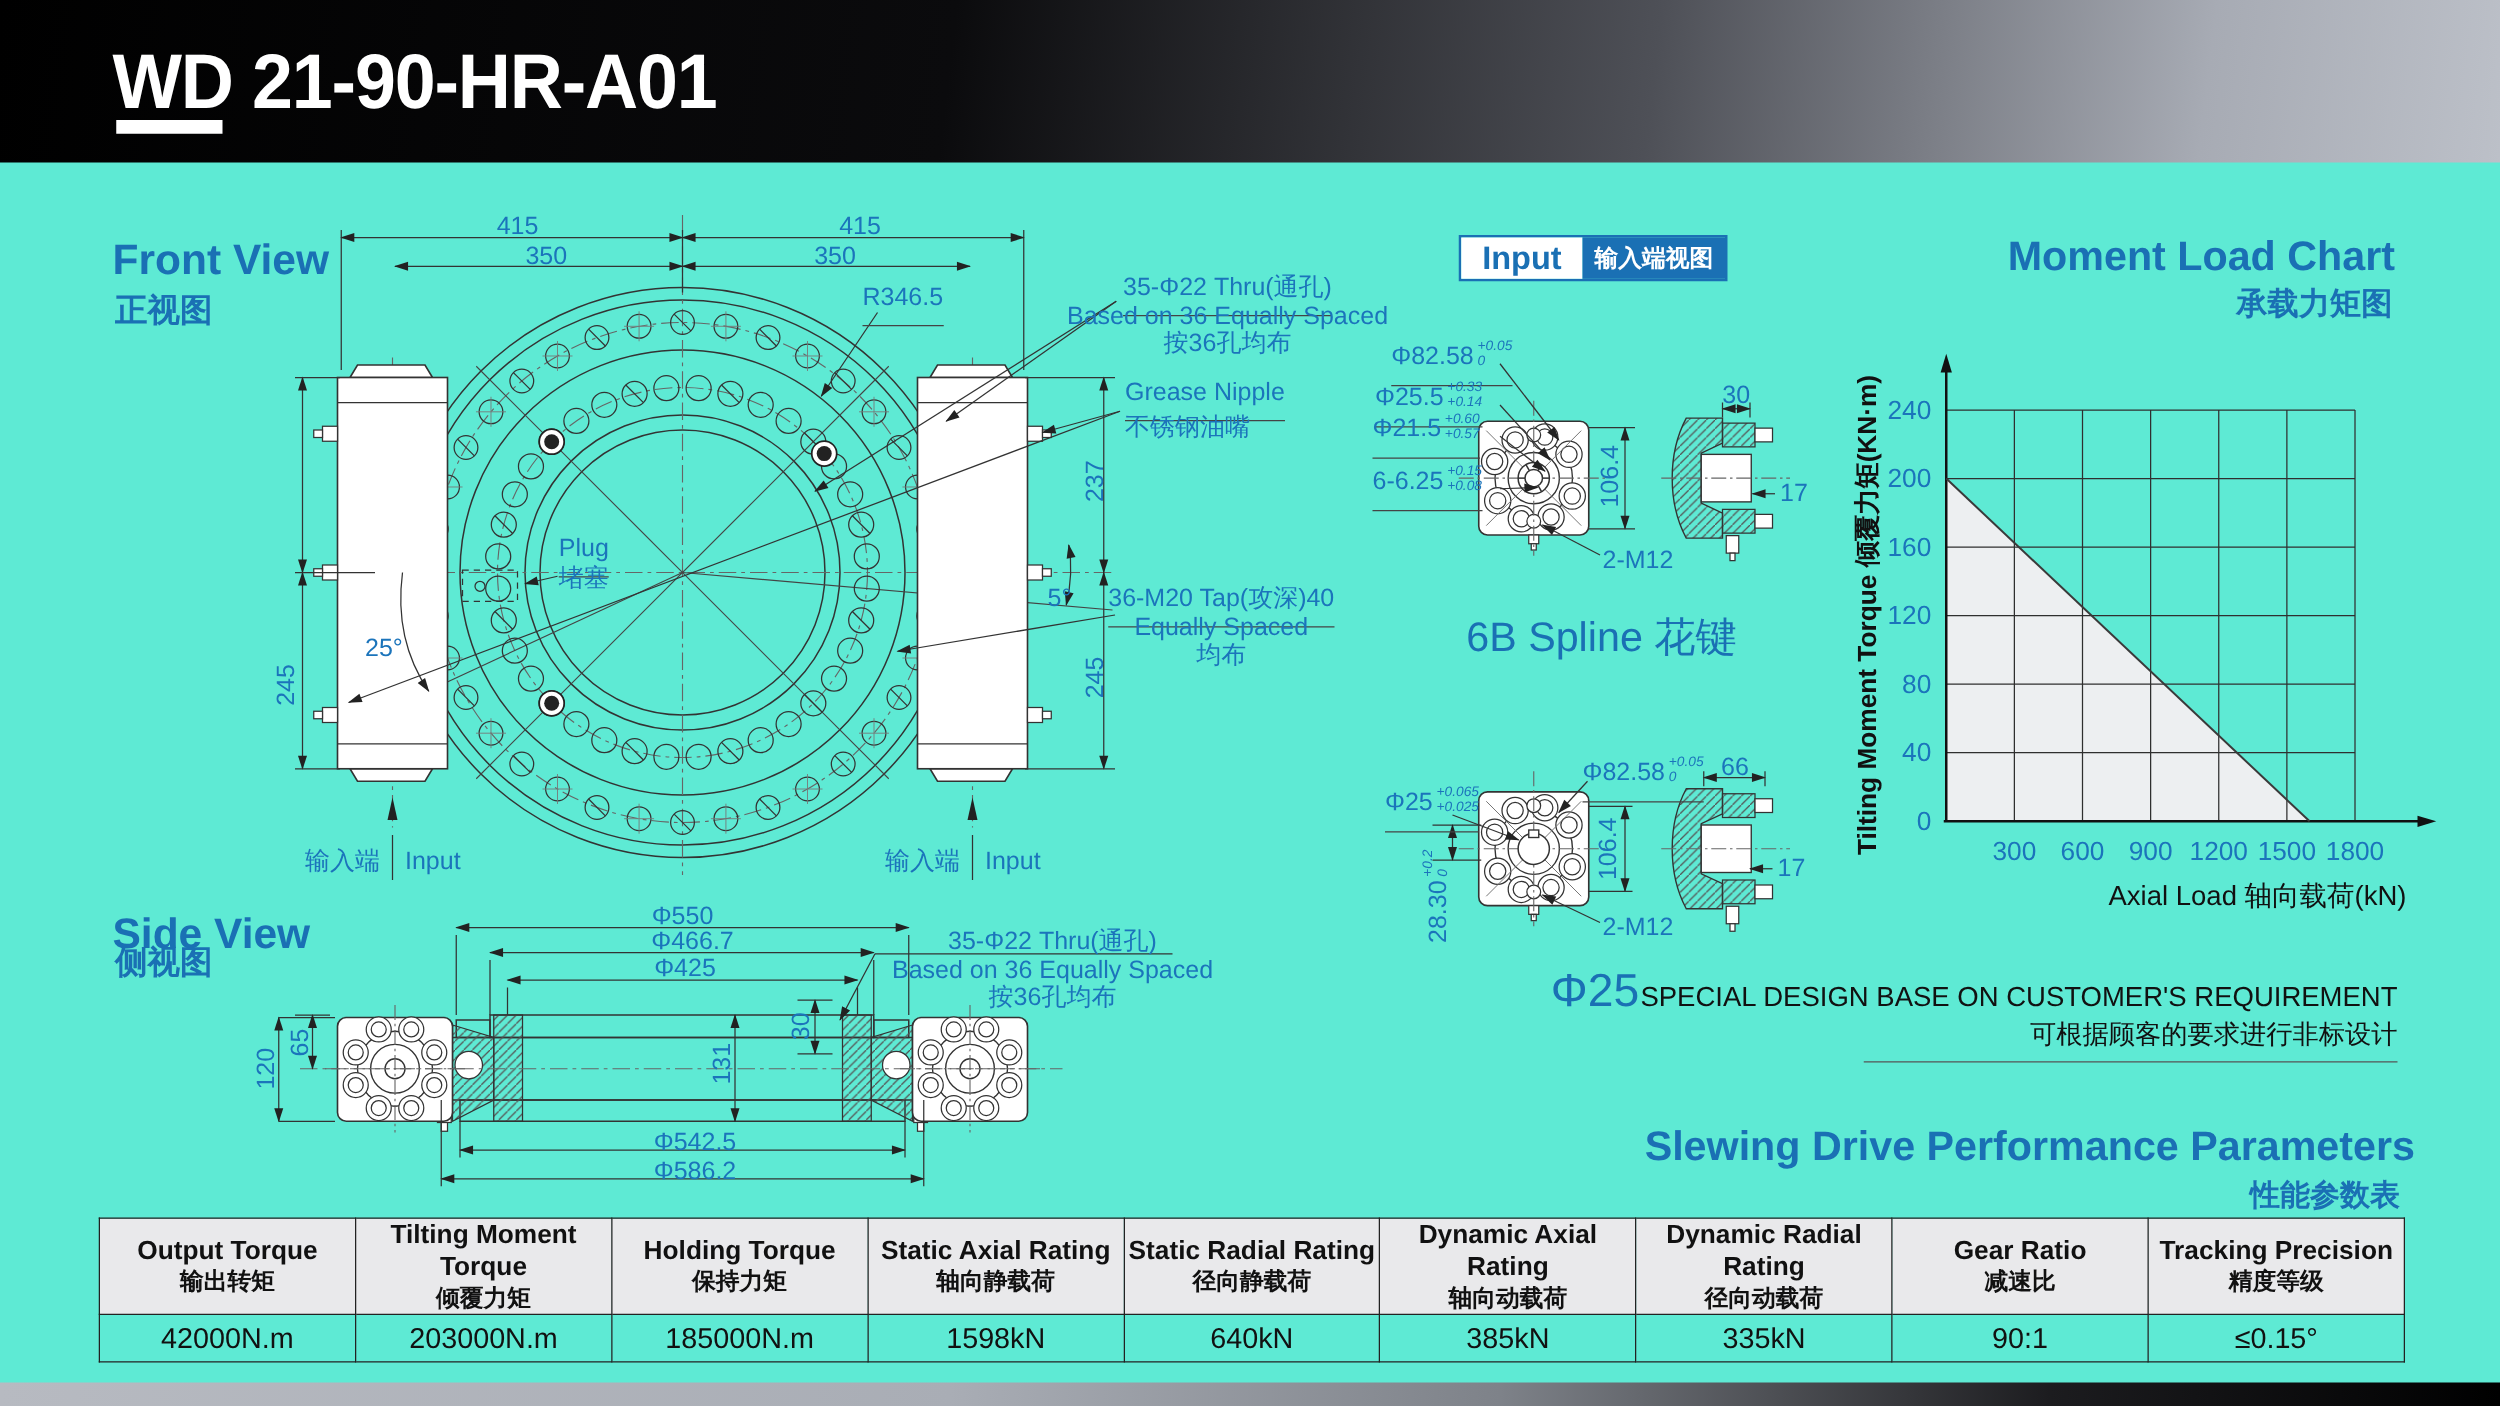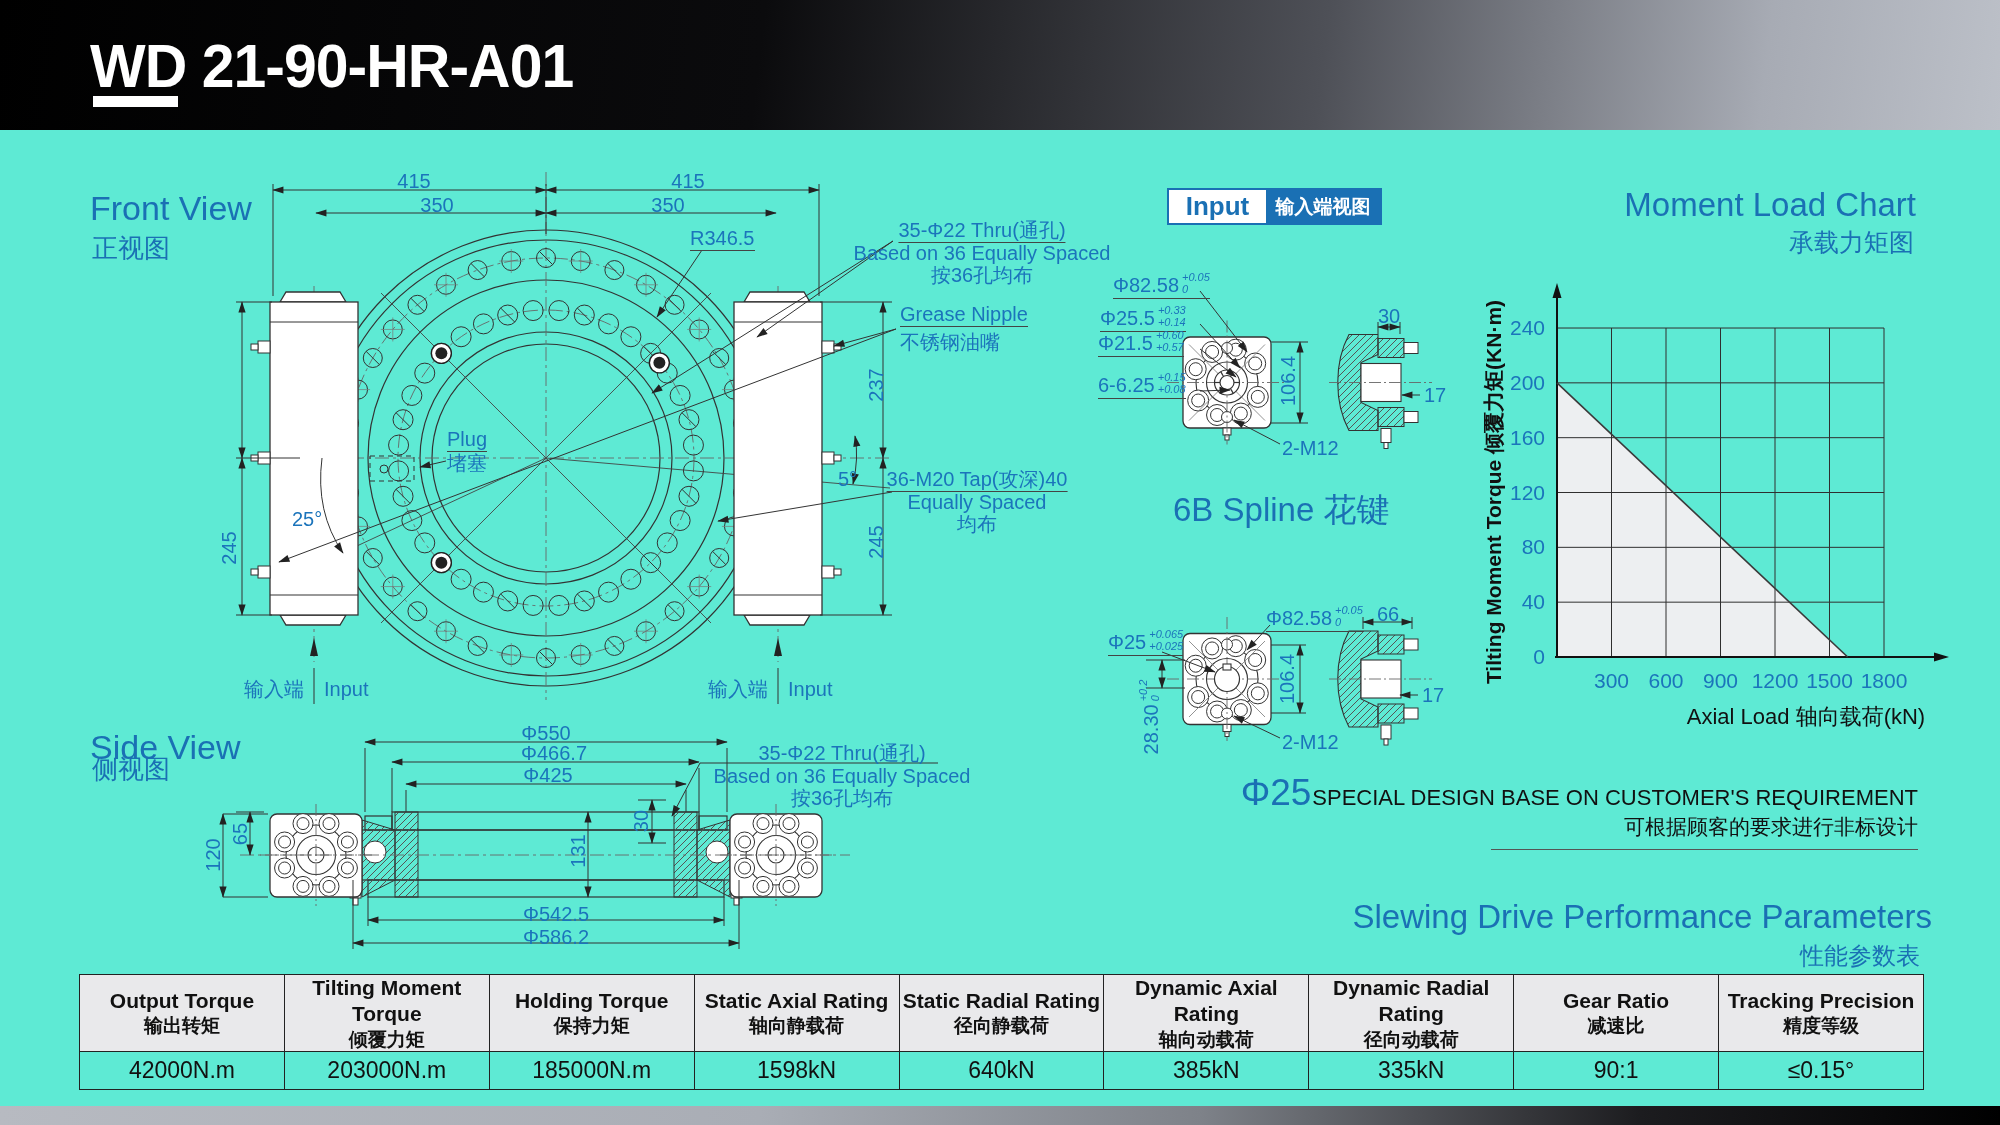--- a/index.html
+++ b/index.html
@@ -1,25 +1,25 @@
 <!DOCTYPE html>
 <html><head>
 <meta charset="utf-8">
 <style>
   html,body{margin:0;padding:0}
   .page{position:relative;width:2000px;height:1125px;background:#5eead4;font-family:"Liberation Sans",sans-serif;overflow:hidden}
   .hdr{position:absolute;left:0;top:0;width:2000px;height:130px;background:linear-gradient(97deg,#000 0%,#0b0b0d 38%,#4e5057 66%,#a7abb4 88%,#bcc0c8 100%)}
   .hdr-title{position:absolute;left:90px;top:30px;font-size:62px;font-weight:bold;color:#fff;letter-spacing:-1px;white-space:nowrap;transform:scaleX(.95);transform-origin:left top}
   .hdr-underline{position:absolute;left:93px;top:96px;width:85px;height:11px;background:#fff}
   .ftr{position:absolute;left:0;top:1106px;width:2000px;height:19px;background:linear-gradient(90deg,#b7bac1 0%,#a9adb5 38%,#7e8289 60%,#1c1c1f 82%,#000 100%)}
-  .vtitle{position:absolute;color:#1a70b4;font-weight:normal;white-space:nowrap}
+  .vtitle{position:absolute;color:#1a70b4;font-weight:bold;white-space:nowrap}
   .lbl{position:absolute;color:#1b74bb;font-size:20px;white-space:nowrap;line-height:1.1}
   .lblc{transform:translateX(-50%)}
   .lblr{transform:translate(-50%,-50%) rotate(-90deg)}
-  .ul{border-bottom:1.6px solid #444;padding-bottom:1px}
+  .ul{border-bottom:1.6px solid #444;padding-bottom:11px}
   .tol{display:inline-flex;align-items:center}
   .tol .st{display:inline-flex;flex-direction:column;font-size:11px;line-height:1.1;margin-left:3px;transform:translateY(-2px)}
   .inbox{position:absolute;left:1167px;top:188px;height:37px;display:flex;border:2.5px solid #1a70b4;box-sizing:border-box}
   .inbox .w{width:97px;display:flex;align-items:center;justify-content:center;color:#1a70b4;font-weight:bold;font-size:26px;background:#fff}
   .inbox .b{width:114px;display:flex;align-items:center;justify-content:center;color:#fff;font-weight:bold;font-size:19px;background:#1a70b4}
   svg{position:absolute;overflow:visible}
   .perf-table{position:absolute;left:79px;top:974px;width:1845px;height:97px;border-collapse:collapse;table-layout:fixed}
   .perf-table th,.perf-table td{border:1.5px solid #222;text-align:center;vertical-align:middle;padding:0}
   .perf-table th{background:#e9e9eb;height:58px}
   .perf-table td{height:37px;font-weight:normal;font-size:23px;color:#111}

